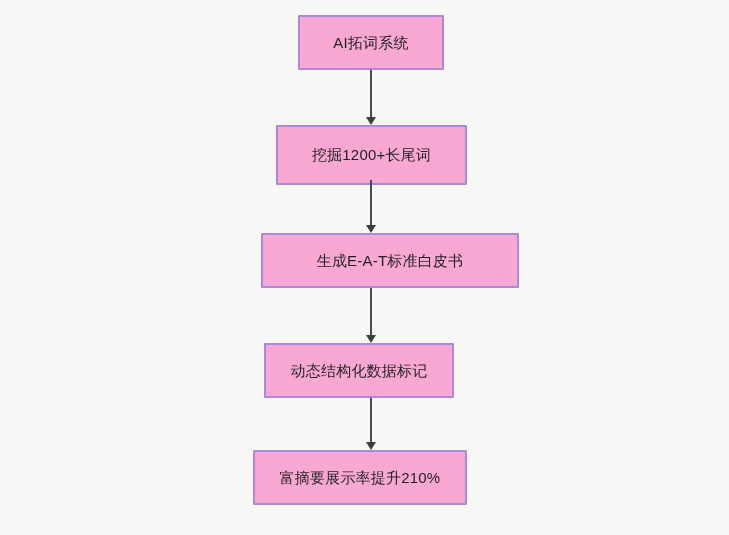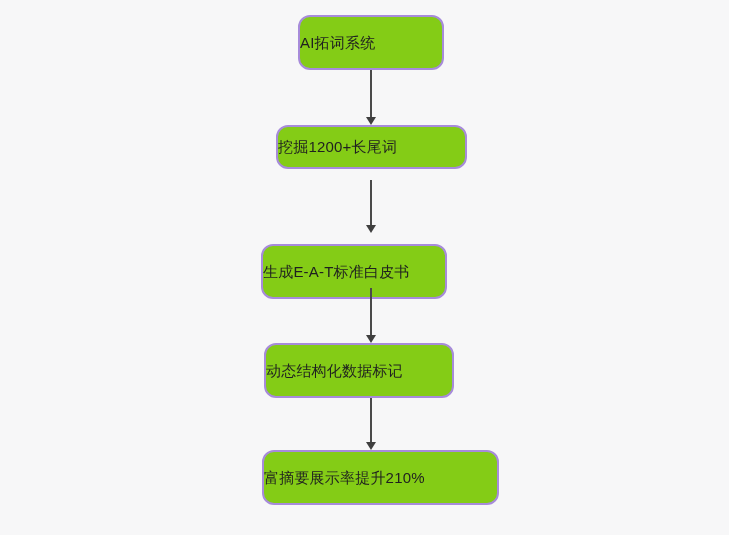--- a/index.html
+++ b/index.html
@@ -14,25 +14,26 @@
     overflow: hidden;
   }
   #flowchart {
     position: relative;
     width: 729px;
     height: 535px;
   }
   .node {
     position: absolute;
     box-sizing: border-box;
-    background: #84cc16;
+    background: #f9a8d4;
     border: 2px solid #a78bda;
-    border-radius: 12px;
+    border-radius: 1px;
     display: flex;
     align-items: center;
+    justify-content: center;
   }
   .node-label {
     font-size: 15px;
     line-height: 1.2;
     color: #1f2020;
     letter-spacing: 0.2px;
     white-space: nowrap;
     text-align: center;
   }
   .edge {
@@ -51,24 +52,24 @@
     left: -4px;
     width: 0;
     height: 0;
     border-left: 5px solid transparent;
     border-right: 5px solid transparent;
     border-top: 8px solid #3f3f3f;
   }
 
   
   #node-1 { left: 298px; top: 15px;  width: 146px; height: 55px; }
-  #node-2 { left: 276px; top: 125px; width: 191px; height: 44px; }
-  #node-3 { left: 261px; top: 244px; width: 186px; height: 55px; }
+  #node-2 { left: 276px; top: 125px; width: 191px; height: 60px; }
+  #node-3 { left: 261px; top: 233px; width: 258px; height: 55px; }
   #node-4 { left: 264px; top: 343px; width: 190px; height: 55px; }
-  #node-5 { left: 262px; top: 450px; width: 237px; height: 55px; }
+  #node-5 { left: 253px; top: 450px; width: 214px; height: 55px; }
 
   
   #edge-1 { left: 370px; top: 70px;  height: 55px; }
   #edge-2 { left: 370px; top: 180px; height: 53px; }
   #edge-3 { left: 370px; top: 288px; height: 55px; }
   #edge-4 { left: 370px; top: 398px; height: 52px; }
   .edge-1 .edge-line { height: 47px; }
   .edge-1 .edge-head { top: 47px; }
   .edge-2 .edge-line { height: 45px; }
   .edge-2 .edge-head { top: 45px; }

